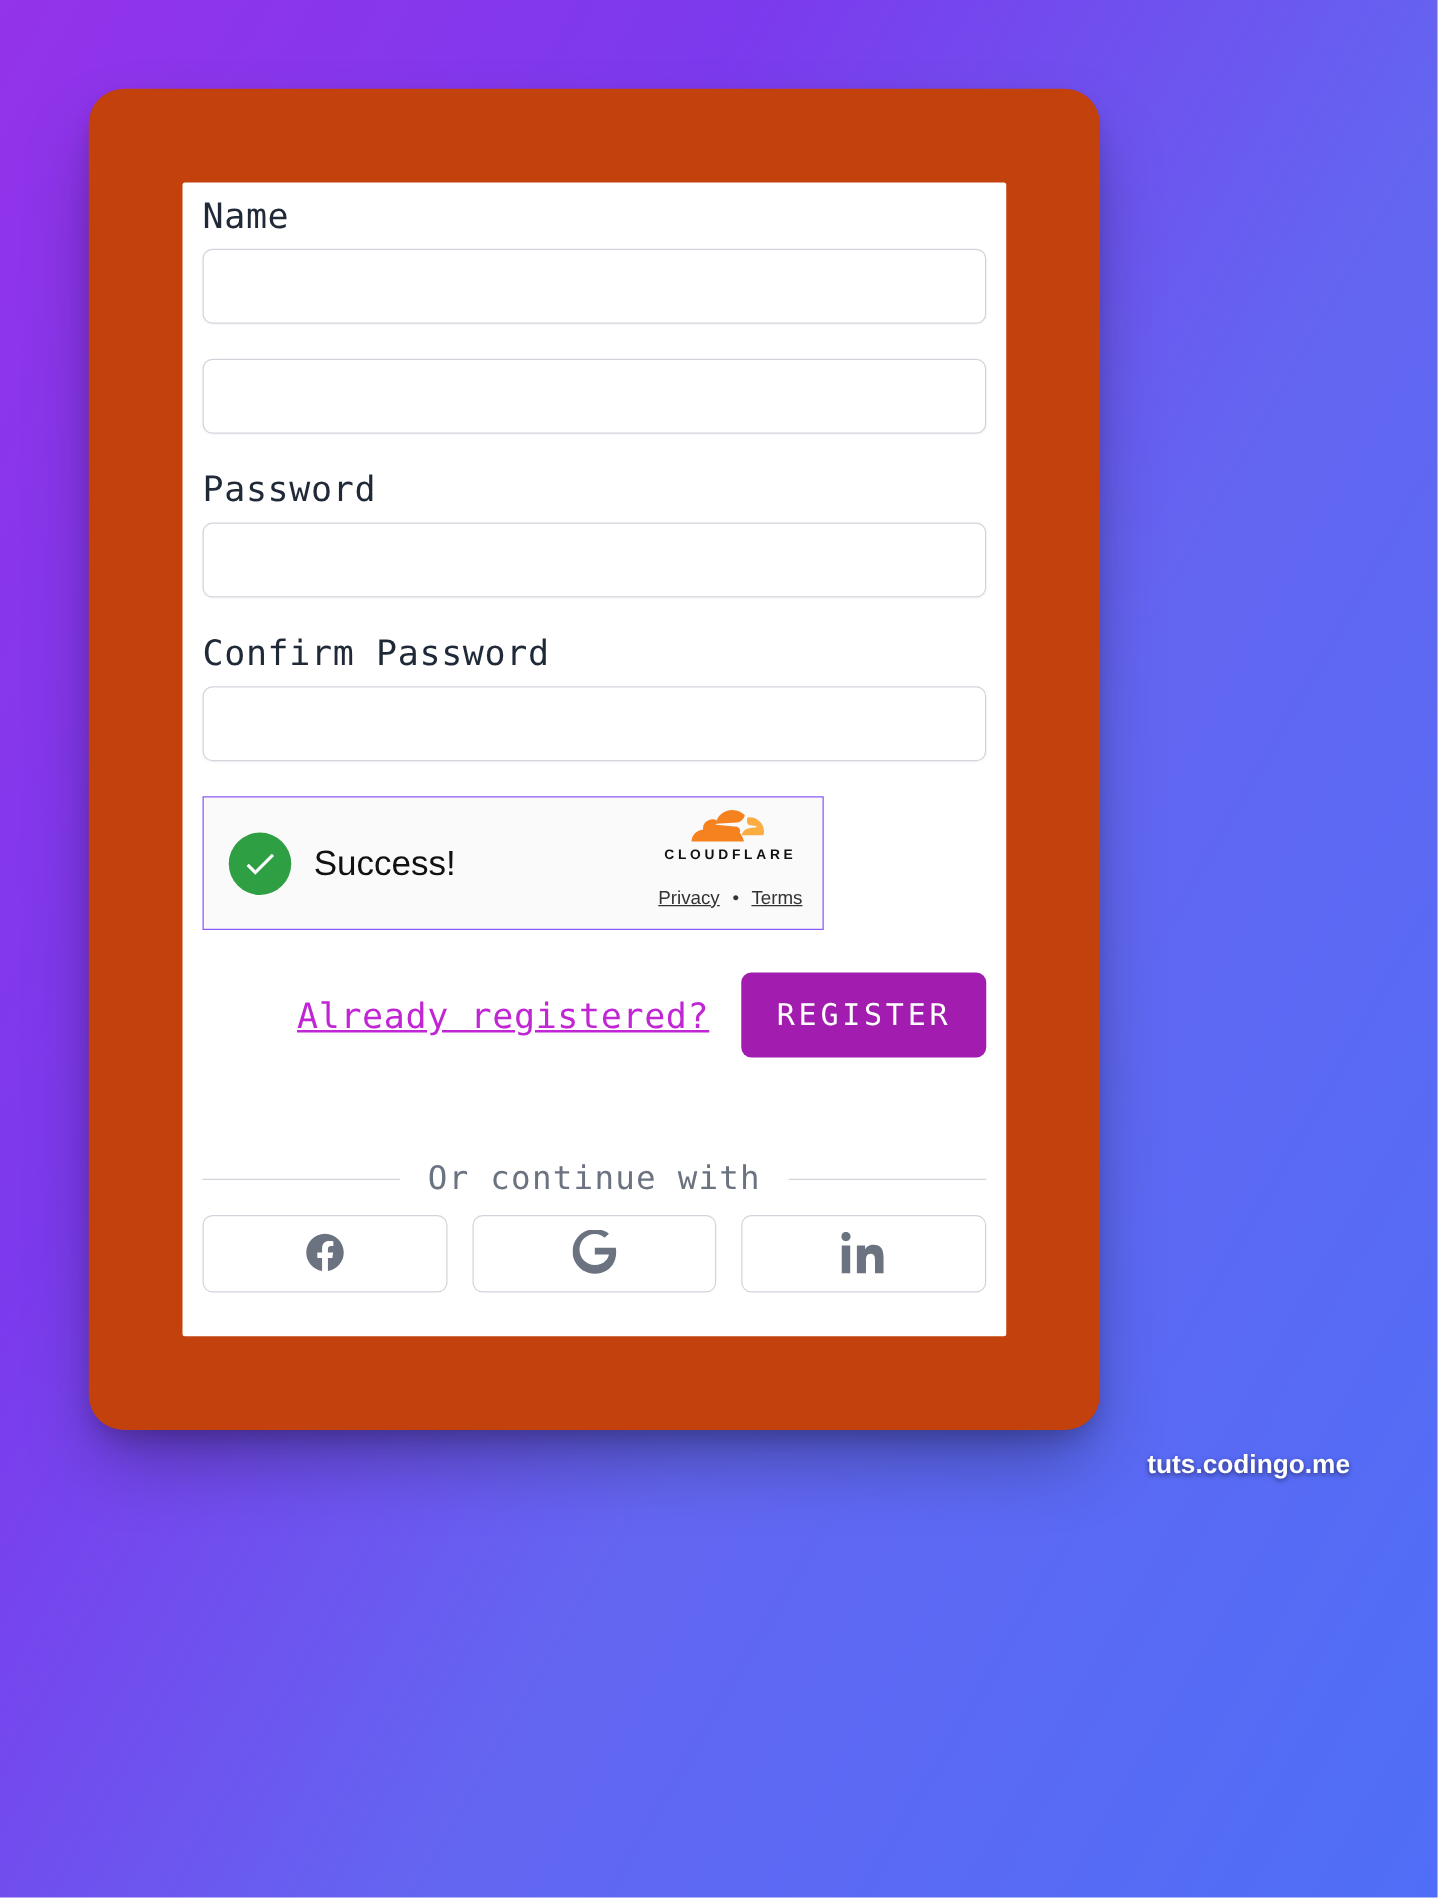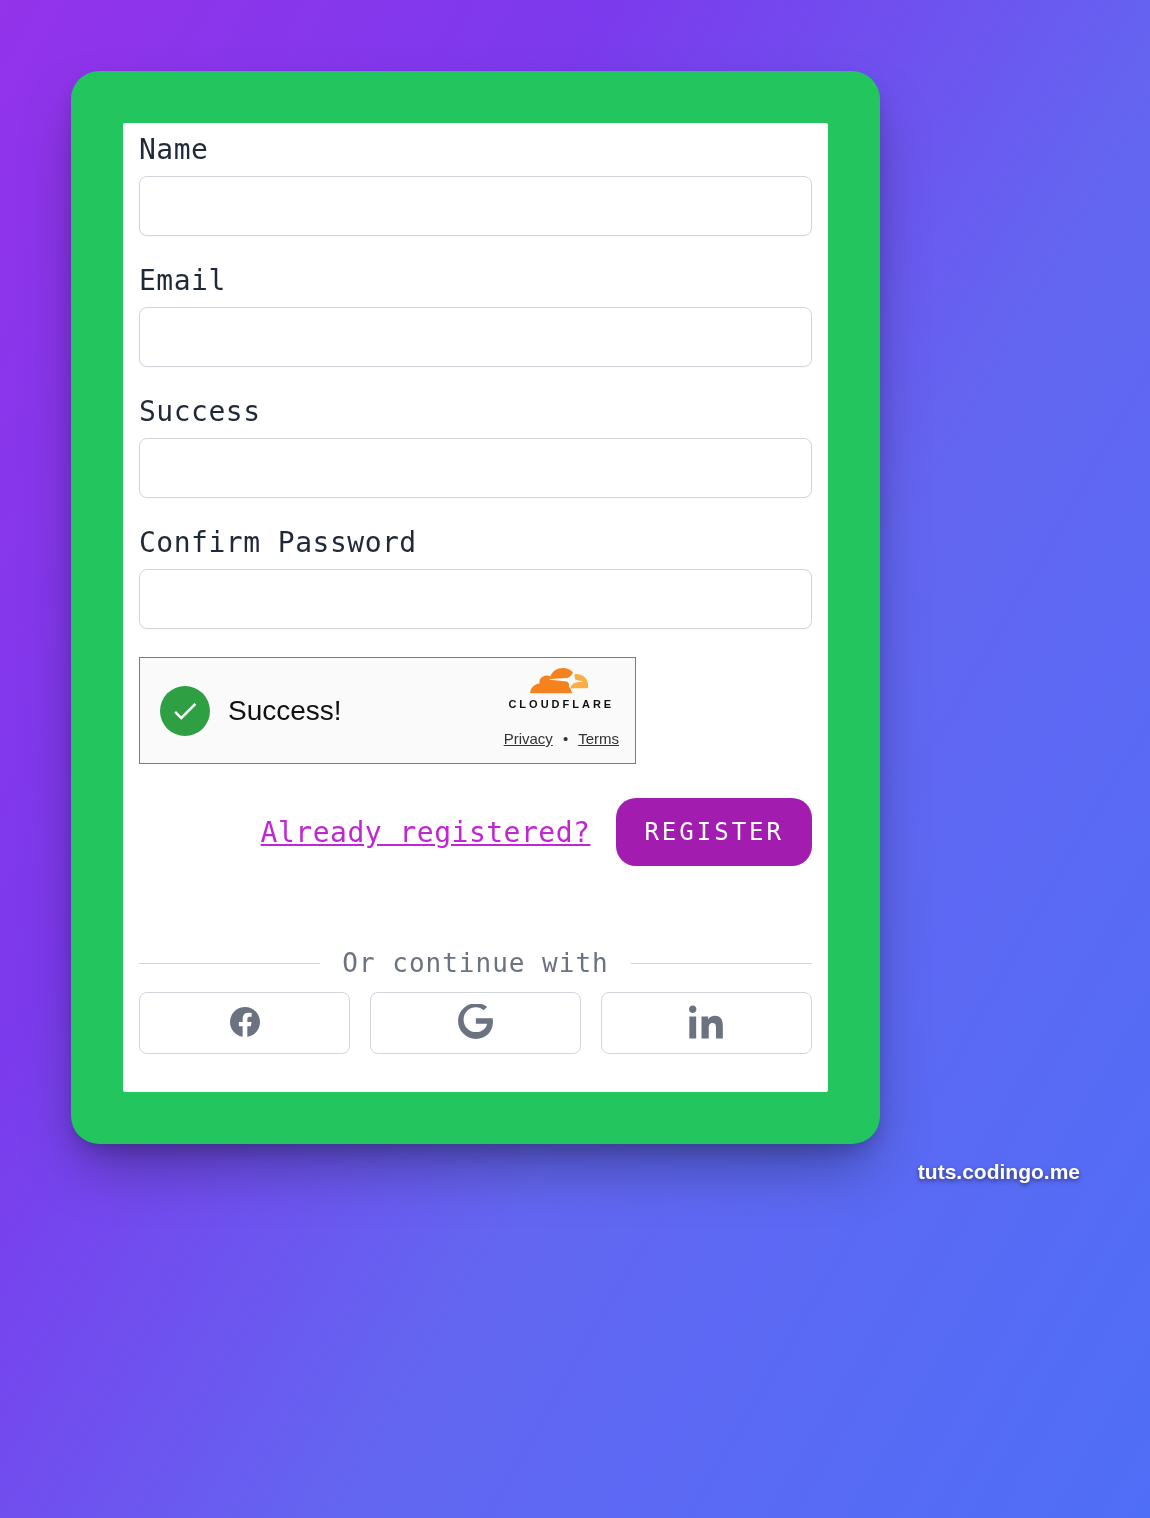--- a/index.html
+++ b/index.html
@@ -10,24 +10,24 @@
     font-family: ui-monospace, 'SF Mono', 'Menlo', 'Consolas', monospace;
     position: relative;
     overflow: hidden;
   }
   .outer-card {
     position: absolute;
     left: 71px;
     top: 71px;
     width: 809px;
     height: 1073px;
-    background: #22c55e;
+    background: #c2410c;
     border-radius: 28px;
     box-shadow: 0 30px 60px -12px rgba(0,0,0,0.35), 0 10px 20px -5px rgba(0,0,0,0.2);
-    padding: 52px;
+    padding: 75px;
   }
   .inner-card {
     background: #ffffff;
     width: 100%;
     height: 100%;
     border-radius: 2px;
     padding: 10px 16px 28px 16px;
     display: flex;
     flex-direction: column;
   }
@@ -98,21 +98,21 @@
     font-size: 28px;
     color: #c026d3;
     text-decoration: underline;
     cursor: pointer;
     letter-spacing: 0.5px;
   }
   .register-btn {
     background: #a21caf;
     color: #fff;
     border: none;
-    border-radius: 20px;
+    border-radius: 8px;
     font-size: 24px;
     letter-spacing: 3px;
     font-weight: 500;
     padding: 20px 28px;
     cursor: pointer;
     font-family: inherit;
   }
   .divider {
     display: flex;
     align-items: center;
@@ -152,26 +152,25 @@
 
 <div class="outer-card">
   <div class="inner-card">
 
     <div class="field">
       <label>Name</label>
       <input type="text" value="" style="">
     </div>
 
     <div class="field">
-      <label>Email</label>
       <input type="text" value="" style="">
     </div>
 
     <div class="field">
-      <label>Success</label>
+      <label>Password</label>
       <input type="password" value="" style="">
     </div>
 
     <div class="field">
       <label>Confirm Password</label>
       <input type="password" value="" style="">
     </div>
 
     <div class="captcha">
       <div class="check">

